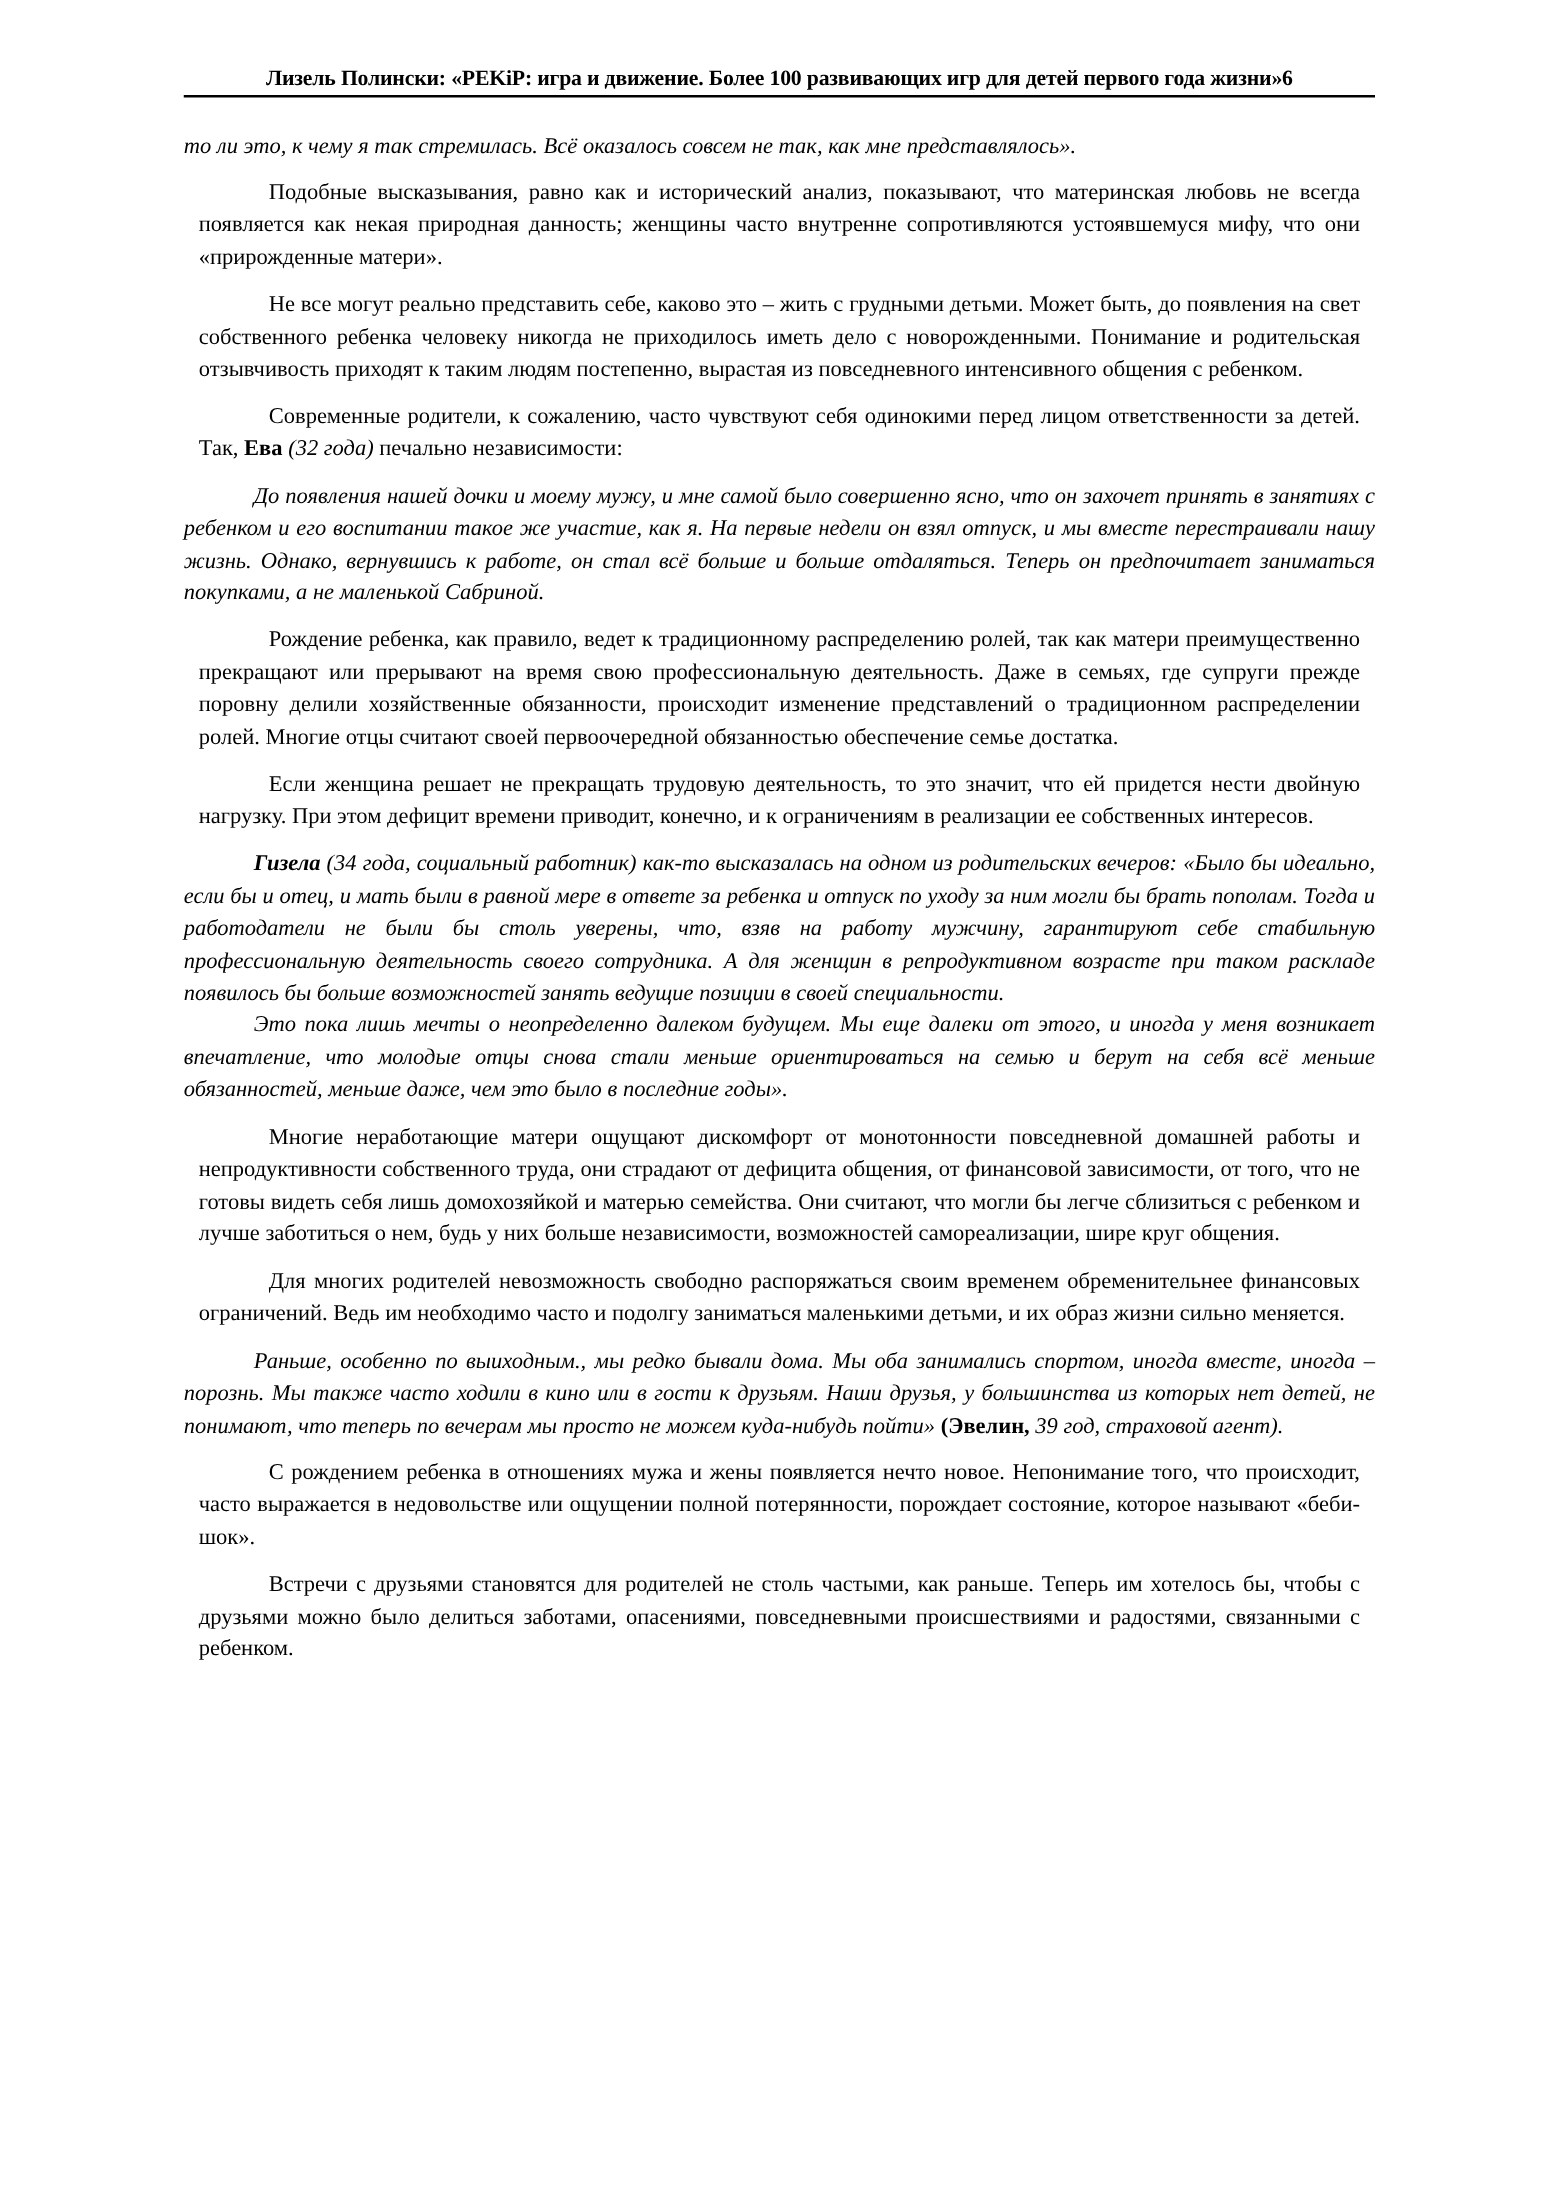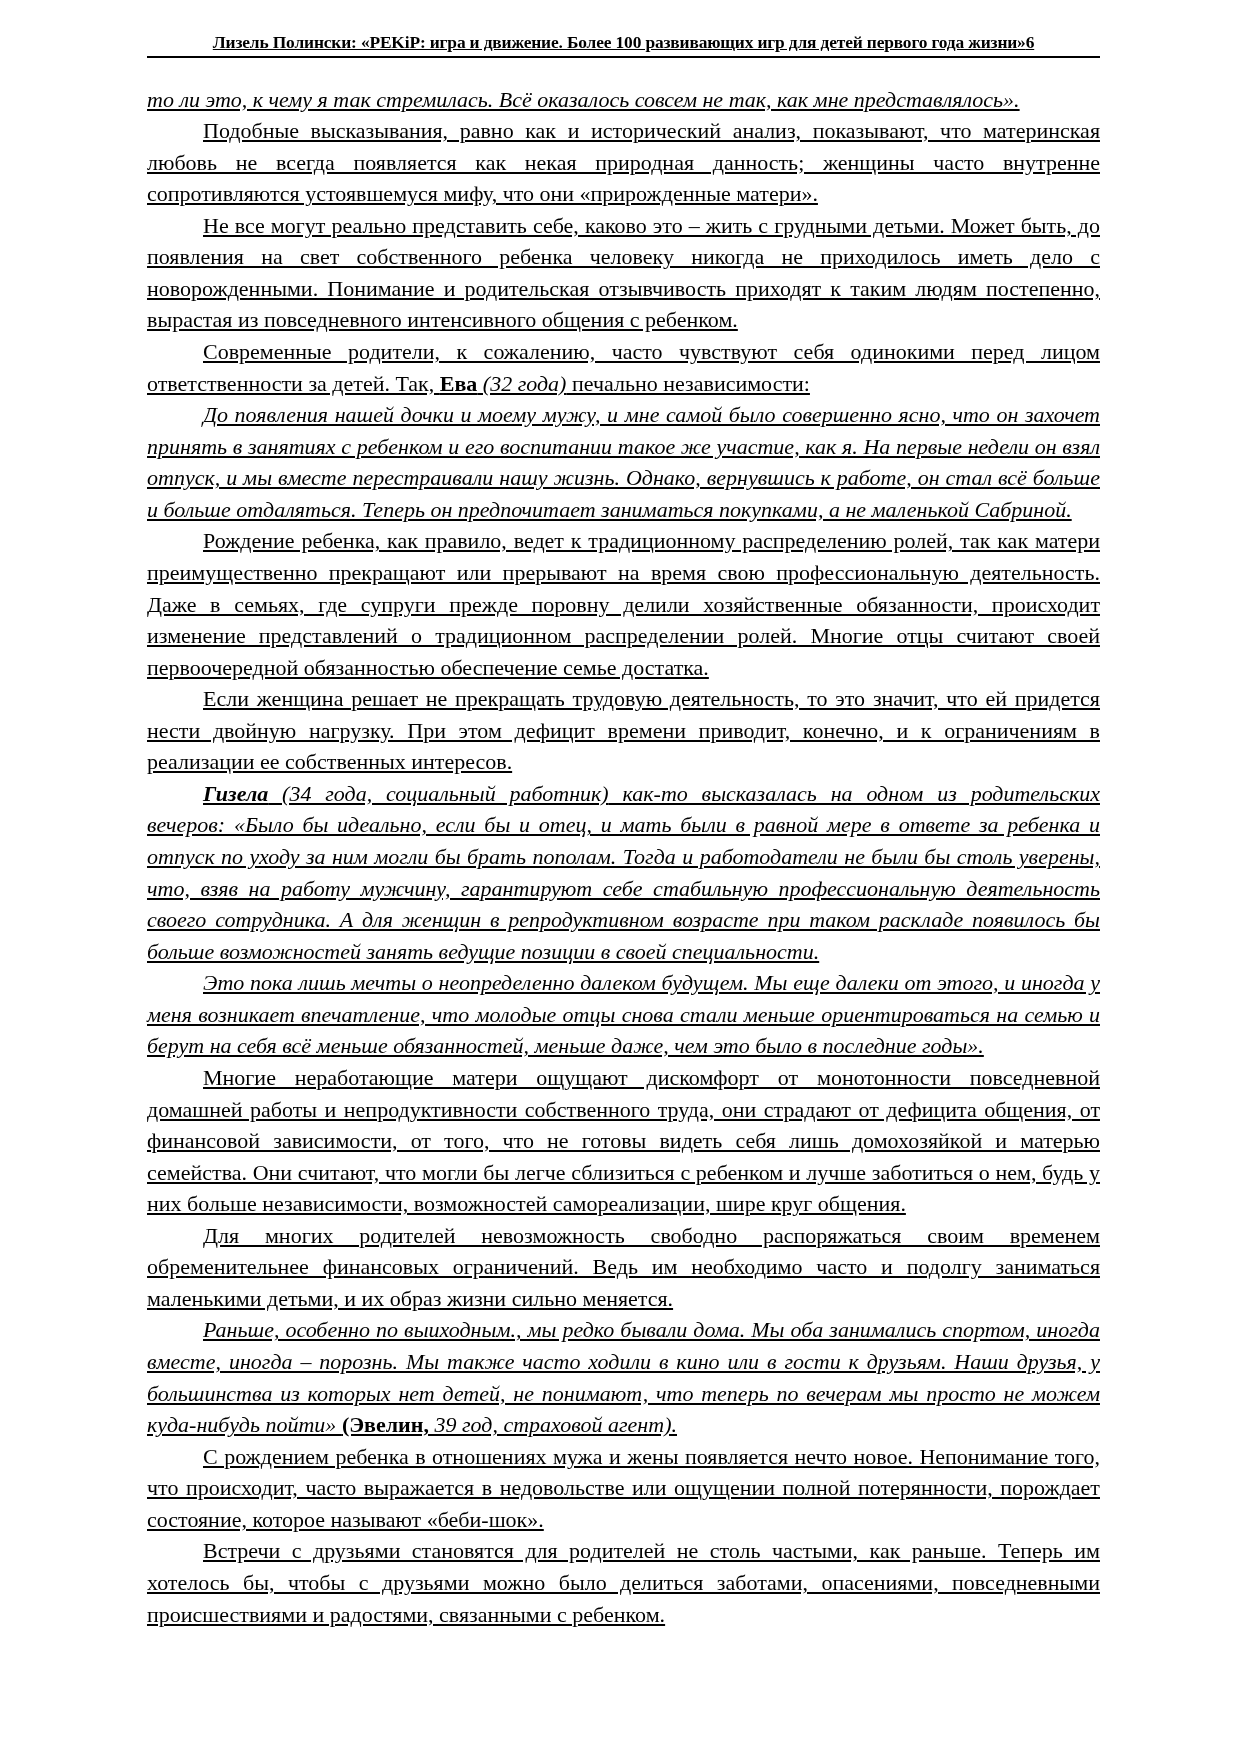--- a/index.html
+++ b/index.html
@@ -12,50 +12,49 @@
     height: 1754px;
     font-family: "Liberation Serif", "DejaVu Serif", serif;
     color: #000000;
     -webkit-font-smoothing: antialiased;
   }
   .page {
     position: relative;
     width: 1240px;
     height: 1754px;
     box-sizing: border-box;
-    padding: 32px 140px 30px 147px;
-    text-decoration: underline;
+    padding: 52px 140px 30px 147px;
   }
   
   .header-zone {
     padding-bottom: 3px;
     border-bottom: 2.5px solid #000;
     margin-bottom: 26px;
   }
   .running-head {
     font-size: 17.4px;
     font-weight: bold;
     line-height: 1.18;
     text-align: center;
     letter-spacing: -0.15px;
     white-space: nowrap;
   }
   .running-head .page-num {
     font-weight: bold;
   }
   
   .body-text {
-    font-size: 22px;
+    font-size: 18px;
     line-height: 1.435;
     text-align: justify;
     text-justify: inter-word;
     hyphens: none;
   }
   p.para {
-    margin: 0;
+    margin: 12px;
     text-indent: 56px;
     text-align: justify;
   }
   p.quote {
     margin: 0;
     text-indent: 56px;
     font-style: italic;
     text-align: justify;
   }
   p.quote.no-indent {

